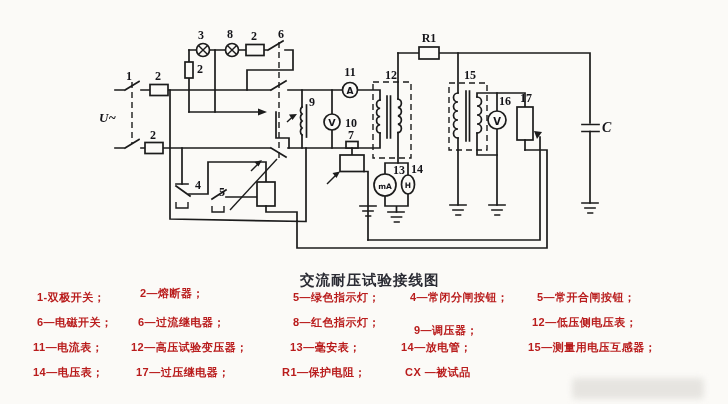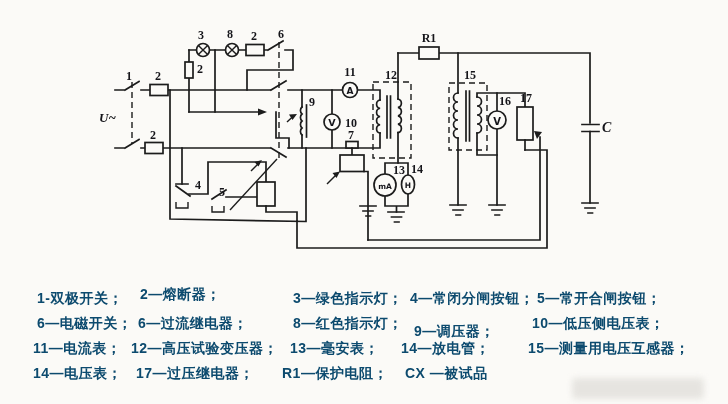--- a/index.html
+++ b/index.html
@@ -11,22 +11,22 @@
   svg{position:absolute;left:0;top:0;}
   .wire{stroke:#1c1c1c;stroke-width:1.7;fill:none;stroke-linecap:square;}
   .thin{stroke:#1c1c1c;stroke-width:1.4;fill:none;}
   .dash{stroke:#1c1c1c;stroke-width:1.4;fill:none;stroke-dasharray:6 4;}
   .comp{stroke:#1c1c1c;stroke-width:1.7;fill:#fbfaf7;}
   .arrow{fill:#1c1c1c;stroke:none;}
   .numlbl{font-family:"Liberation Serif","DejaVu Serif",serif;font-weight:bold;font-size:12px;fill:#15151a;}
   .mlbl{font-family:"DejaVu Sans","Liberation Sans",sans-serif;font-weight:bold;fill:#15151a;}
   .srclbl{font-family:"Liberation Serif","DejaVu Serif",serif;font-style:italic;font-weight:bold;font-size:13px;fill:#15151a;}
   .caption{
-    position:absolute;white-space:nowrap;color:#0c4a6e;font-weight:bold;
-    font-size:14px;letter-spacing:0.5px;
+    position:absolute;white-space:nowrap;color:#b91c1c;font-weight:bold;
+    font-size:11px;letter-spacing:0.5px;
   }
   #diagram-title{font-size:14.5px;color:#2a2b33;letter-spacing:1px;}
   #watermark-smudge{
     position:absolute;left:572px;top:378px;width:132px;height:21px;
     background:#e3e1dd;border-radius:4px;filter:blur(3px);opacity:.85;
   }
 </style>
 </head>
 <body>
 
@@ -186,33 +186,34 @@
 
     <g>
       <text class="mlbl" text-anchor="middle" x="350" y="93.5" style="font-size:9px">A</text>
       <text class="mlbl" text-anchor="middle" x="332" y="125.5" style="font-size:9.5px">V</text>
       <text class="mlbl" text-anchor="middle" x="497" y="124.5" style="font-size:10px">V</text>
       <text class="mlbl" text-anchor="middle" x="385" y="188.5" style="font-size:7.5px">mA</text>
       <text class="mlbl" text-anchor="middle" x="408" y="188" style="font-size:7.5px">H</text>
     </g>
   </svg>
 
+  <div id="diagram-title" class="caption" style="left:300px;top:271px">交流耐压试验接线图</div>
 
   <div>
     <span class="caption" style="left:37px;top:290px">1-双极开关；</span>
     <span class="caption" style="left:140px;top:286px">2—熔断器；</span>
-    <span class="caption" style="left:293px;top:290px">3—绿色指示灯；</span>
+    <span class="caption" style="left:293px;top:290px">5—绿色指示灯；</span>
     <span class="caption" style="left:410px;top:290px">4—常闭分闸按钮；</span>
     <span class="caption" style="left:537px;top:290px">5—常开合闸按钮；</span>
 
     <span class="caption" style="left:37px;top:315px">6—电磁开关；</span>
     <span class="caption" style="left:138px;top:315px">6—过流继电器；</span>
     <span class="caption" style="left:293px;top:315px">8—红色指示灯；</span>
     <span class="caption" style="left:414px;top:323px">9—调压器；</span>
-    <span class="caption" style="left:532px;top:315px">10—低压侧电压表；</span>
+    <span class="caption" style="left:532px;top:315px">12—低压侧电压表；</span>
 
     <span class="caption" style="left:33px;top:340px">11—电流表；</span>
     <span class="caption" style="left:131px;top:340px">12—高压试验变压器；</span>
     <span class="caption" style="left:290px;top:340px">13—毫安表；</span>
     <span class="caption" style="left:401px;top:340px">14—放电管；</span>
     <span class="caption" style="left:528px;top:340px">15—测量用电压互感器；</span>
 
     <span class="caption" style="left:33px;top:365px">14—电压表；</span>
     <span class="caption" style="left:136px;top:365px">17—过压继电器；</span>
     <span class="caption" style="left:282px;top:365px">R1—保护电阻；</span>

